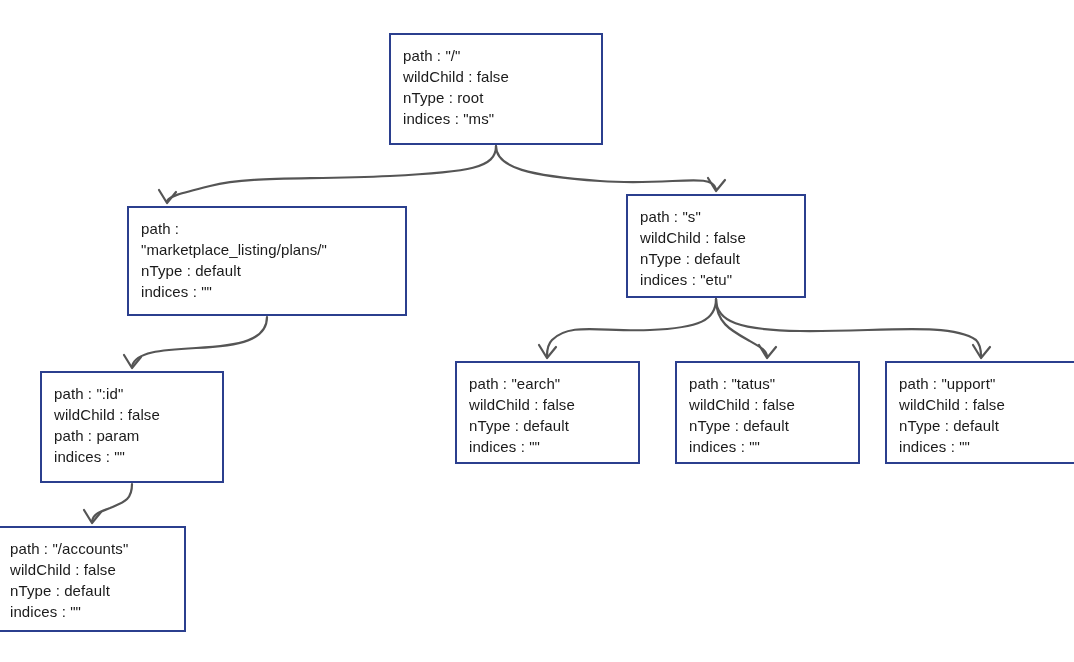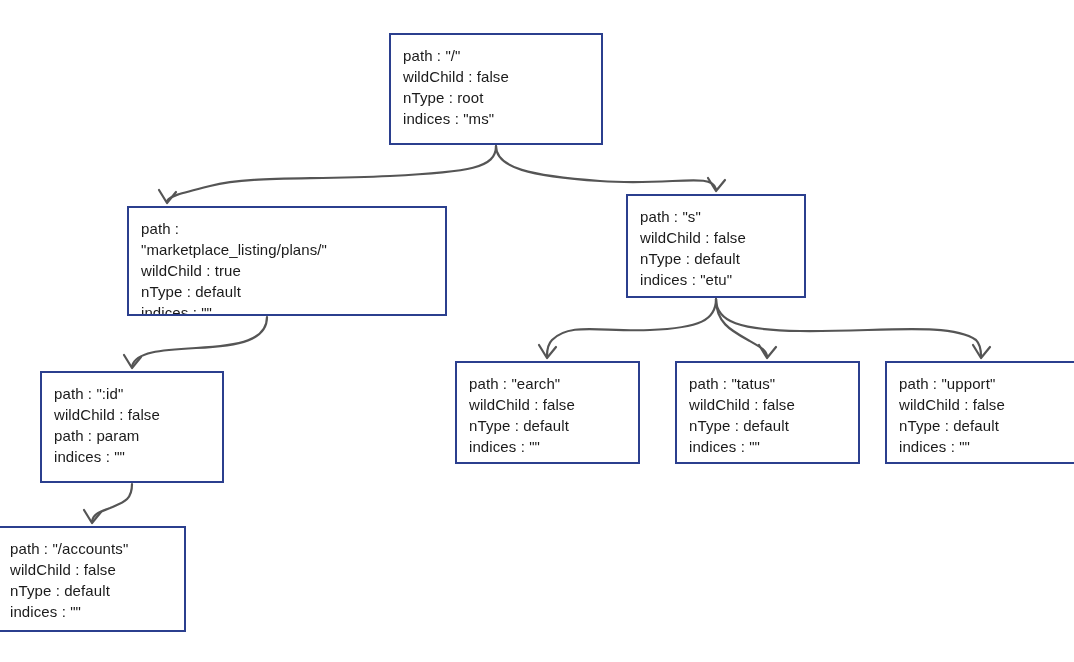--- a/index.html
+++ b/index.html
@@ -74,24 +74,23 @@
     </g>
   </svg>
 
   <div class="node" style="left:389px; top:33px; width:214px; height:112px;">
     <div class="line">path : "/"</div>
     <div class="line">wildChild : false</div>
     <div class="line">nType : root</div>
     <div class="line">indices : "ms"</div>
   </div>
 
-  <div class="node" style="left:127px; top:206px; width:320px; height:110px;">
+  <div class="node" style="left:127px; top:206px; width:280px; height:110px;">
     <div class="line">path :</div>
     <div class="line">"marketplace_listing/plans/"</div>
-    <div class="line">wildChild : true</div>
     <div class="line">nType : default</div>
     <div class="line">indices : ""</div>
   </div>
 
   <div class="node" style="left:626px; top:194px; width:180px; height:104px;">
     <div class="line">path : "s"</div>
     <div class="line">wildChild : false</div>
     <div class="line">nType : default</div>
     <div class="line">indices : "etu"</div>
   </div>

